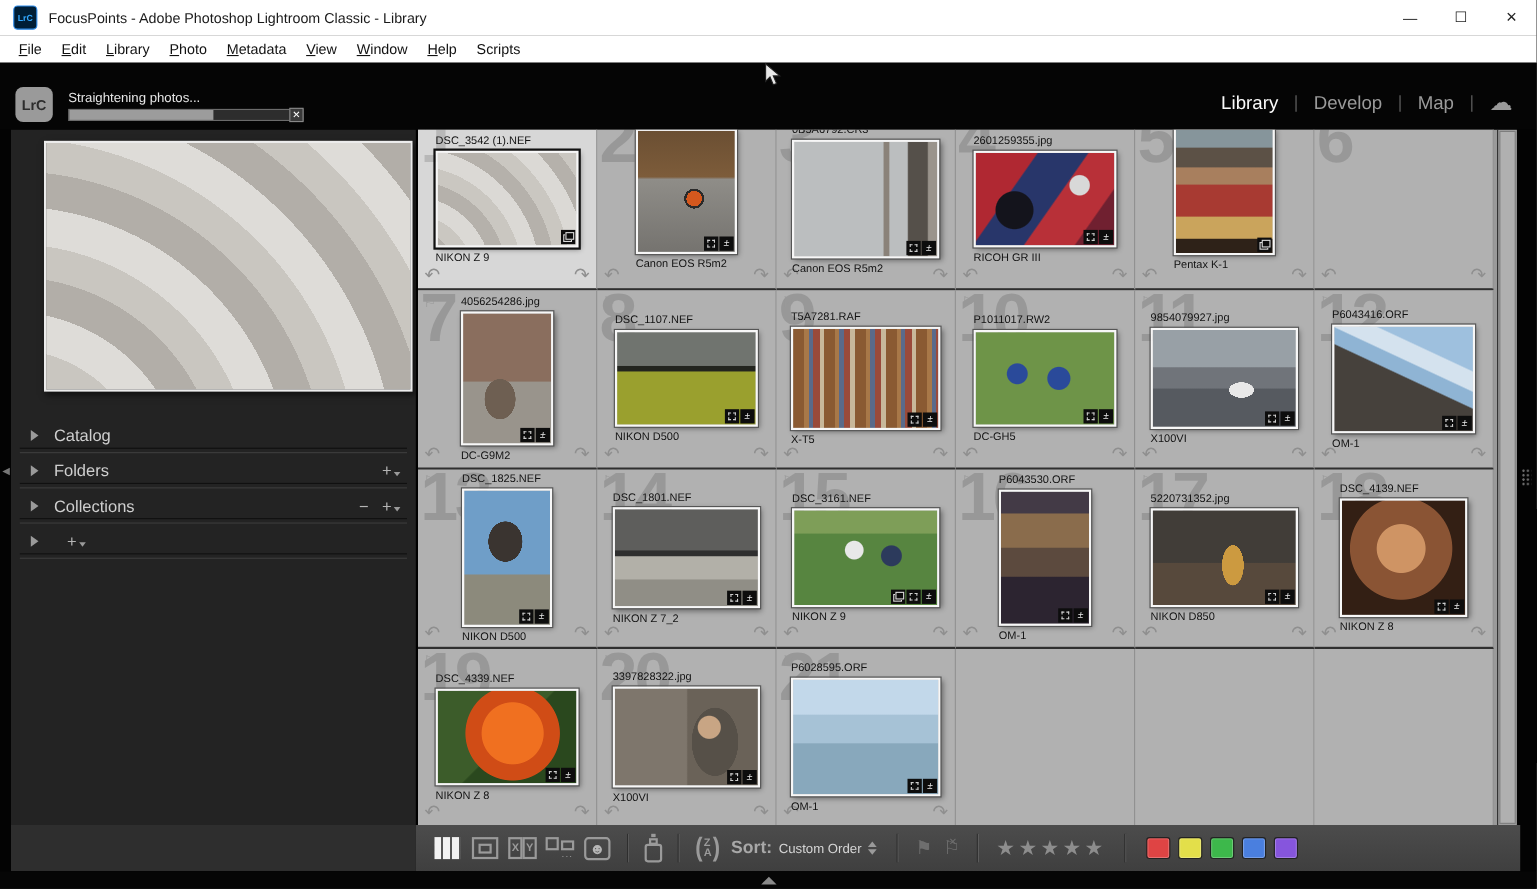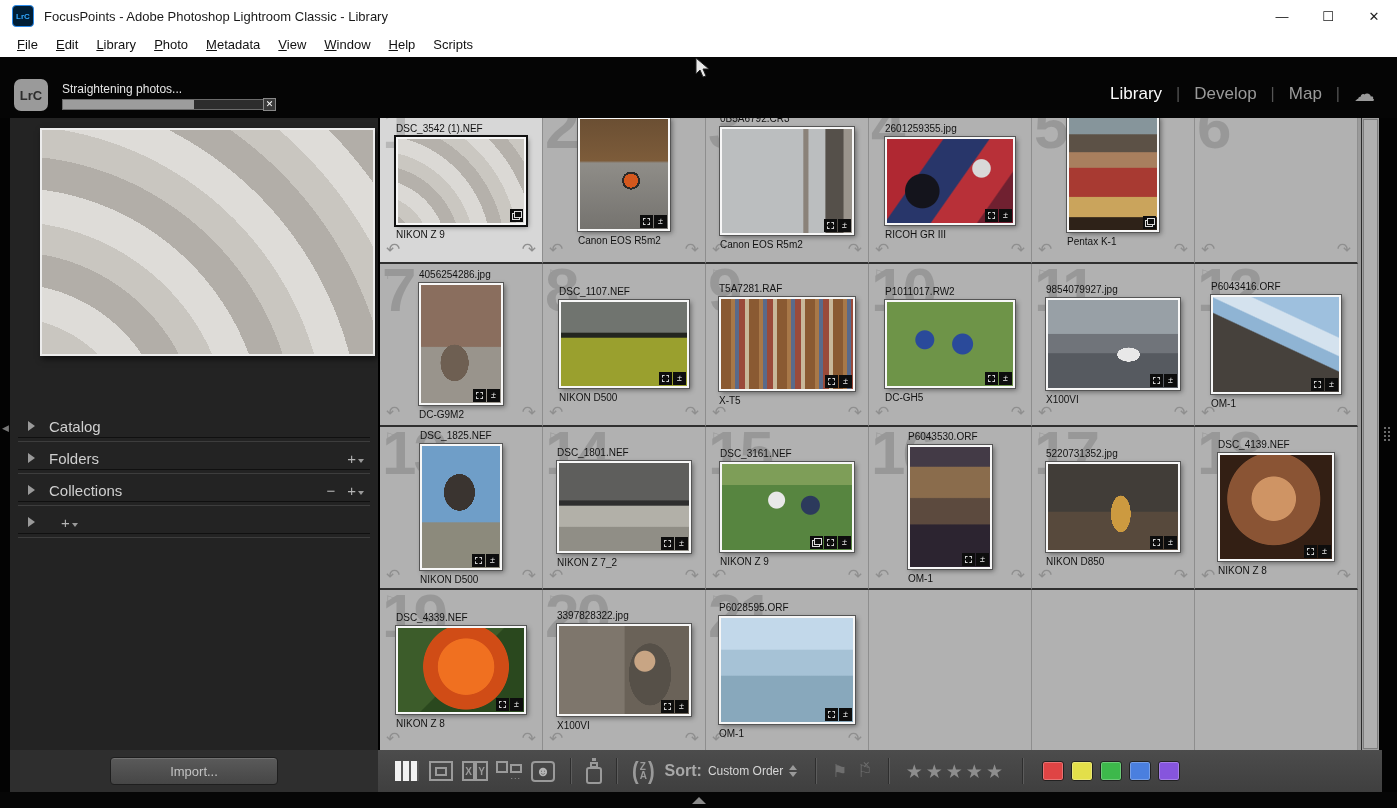--- a/index.html
+++ b/index.html
@@ -33,21 +33,21 @@
   .cursor{position:absolute;left:695px;top:57px;z-index:50;}
   
   .edge-strip{position:absolute;top:118px;height:674px;background:#030303;}
   .collapse-arrow{position:absolute;font-size:9px;color:#777;}
   .grip-dots{position:absolute;width:9px;height:16px;
              background-image:radial-gradient(#6a6a6a 1px,transparent 1.2px);background-size:4px 4px;}
   
   .sidebar{position:absolute;left:10px;top:118px;width:368px;height:632px;background:#232323;overflow:hidden;}
   .nav-preview{position:absolute;left:30px;top:10px;width:335px;height:228px;border:2px solid #ececec;box-sizing:border-box;
                box-shadow:2px 3px 6px rgba(0,0,0,.6);}
-  .panel-list{position:absolute;left:0;top:262px;width:100%;margin-top:30px;}
+  .panel-list{position:absolute;left:0;top:262px;width:100%;}
   .panel-row{height:32px;display:flex;align-items:center;padding:0 14px 0 18px;position:relative;}
   .panel-row:after{content:"";position:absolute;left:8px;right:8px;bottom:0;height:3px;
                    border-top:1px solid #101010;border-bottom:1px solid #3d3d3d;}
   .tri{width:0;height:0;border-left:7px solid #9a9a9a;border-top:5px solid transparent;border-bottom:5px solid transparent;margin-right:14px;}
   .panel-label{font-size:15px;color:#cfcfcf;flex:1;}
   .panel-ctl{color:#b5b5b5;font-size:15px;margin-left:12px;display:flex;align-items:center;}
   .caret{width:0;height:0;border-top:4px solid #9a9a9a;border-left:3px solid transparent;border-right:3px solid transparent;margin-left:2px;margin-top:5px;}
   
   .leftbottom{position:absolute;left:10px;top:750px;width:368px;height:42px;background:#2e2e2e;display:flex;align-items:center;justify-content:center;gap:8px;}
   .lr-btn{width:166px;height:26px;border-radius:4px;background:linear-gradient(#5a5a5a,#464646);
@@ -196,21 +196,20 @@
         <span class="panel-ctl">+<span class="caret"></span></span>
       </div>
       <div class="panel-row">
         <span class="tri"></span>
         <span class="panel-ctl">+<span class="caret"></span></span>
       </div>
     </div>
 </div>
 
 <div class="leftbottom">
-  <div class="lr-btn">Import...</div>
 </div>
 
 <div class="grid-viewport">
   <div class="grid-rows" id="gridrows">
   <div class="cell selected">
     <div class="cell-num">1</div>
     <div class="cell-flag">⚐</div>
     <div class="thumb-wrap">
       <div class="fname">DSC_3542 (1).NEF</div>
       <div class="thumb" style="width: 126px; height: 84px; background: repeating-radial-gradient(circle at -20% 135%, rgb(202, 199, 193) 0px, rgb(202, 199, 193) 14px, rgb(219, 217, 213) 14px, rgb(219, 217, 213) 30px, rgb(181, 177, 171) 30px, rgb(181, 177, 171) 44px);">

